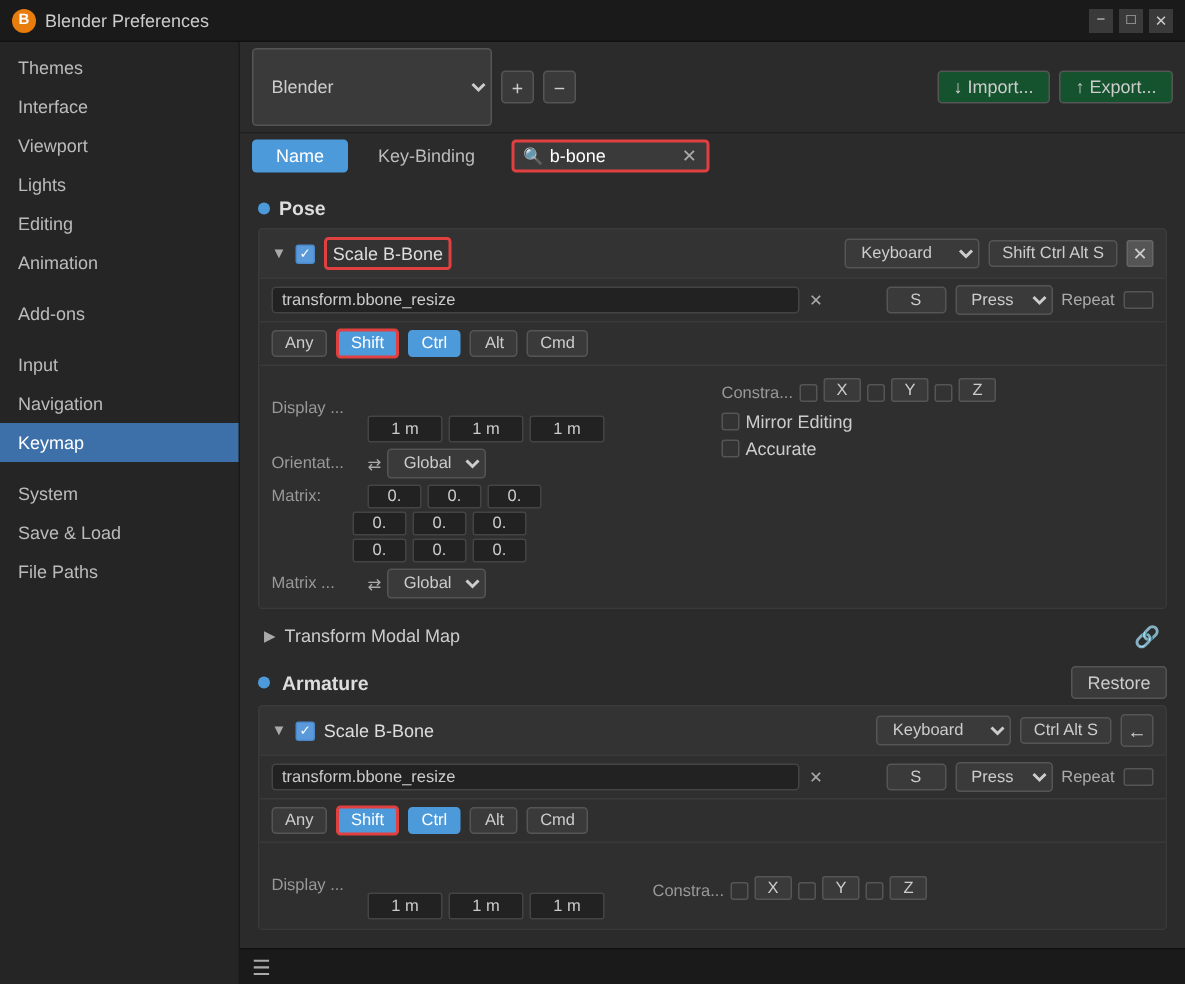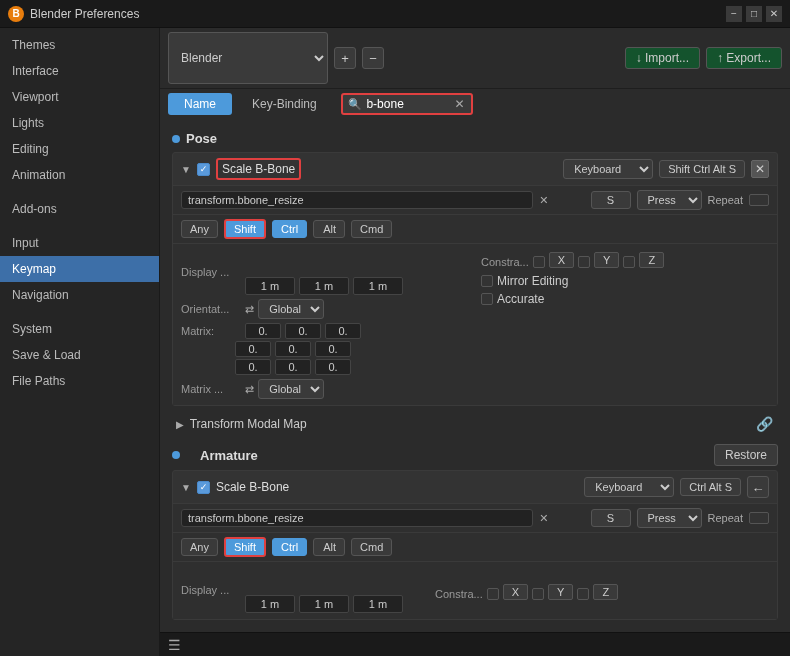--- a/index.html
+++ b/index.html
@@ -406,21 +406,21 @@
       border-top: 1px solid #111;
       display: flex;
       align-items: center;
       padding: 0 8px;
     }
     .menu-icon {
       font-size: 14px; color: #aaa; cursor: pointer;
     }
 
     .armature-header {
-      display: flex; align-items: center; gap: 20px;
+      display: flex; align-items: center; gap: 8px;
       margin-top: 8px; margin-bottom: 4px;
     }
   </style>
 </head>
 <body>
 
 <div class="titlebar">
   <div class="titlebar-icon">
     <span>B</span>
   </div>
@@ -454,25 +454,25 @@
       <span>Animation</span>
     </div>
     <div class="sidebar-divider"></div>
     <div class="sidebar-item">
       <span>Add-ons</span>
     </div>
     <div class="sidebar-divider"></div>
     <div class="sidebar-item">
       <span>Input</span>
     </div>
+    <div class="sidebar-item">
+      <span>Navigation</span>
+    </div>
     <div class="sidebar-item active">
       <span>Keymap</span>
-    </div>
-    <div class="sidebar-item">
-      <span>Navigation</span>
     </div>
     <div class="sidebar-divider"></div>
     <div class="sidebar-item">
       <span>System</span>
     </div>
     <div class="sidebar-item">
       <span>Save &amp; Load</span>
     </div>
     <div class="sidebar-item">
       <span>File Paths</span>

